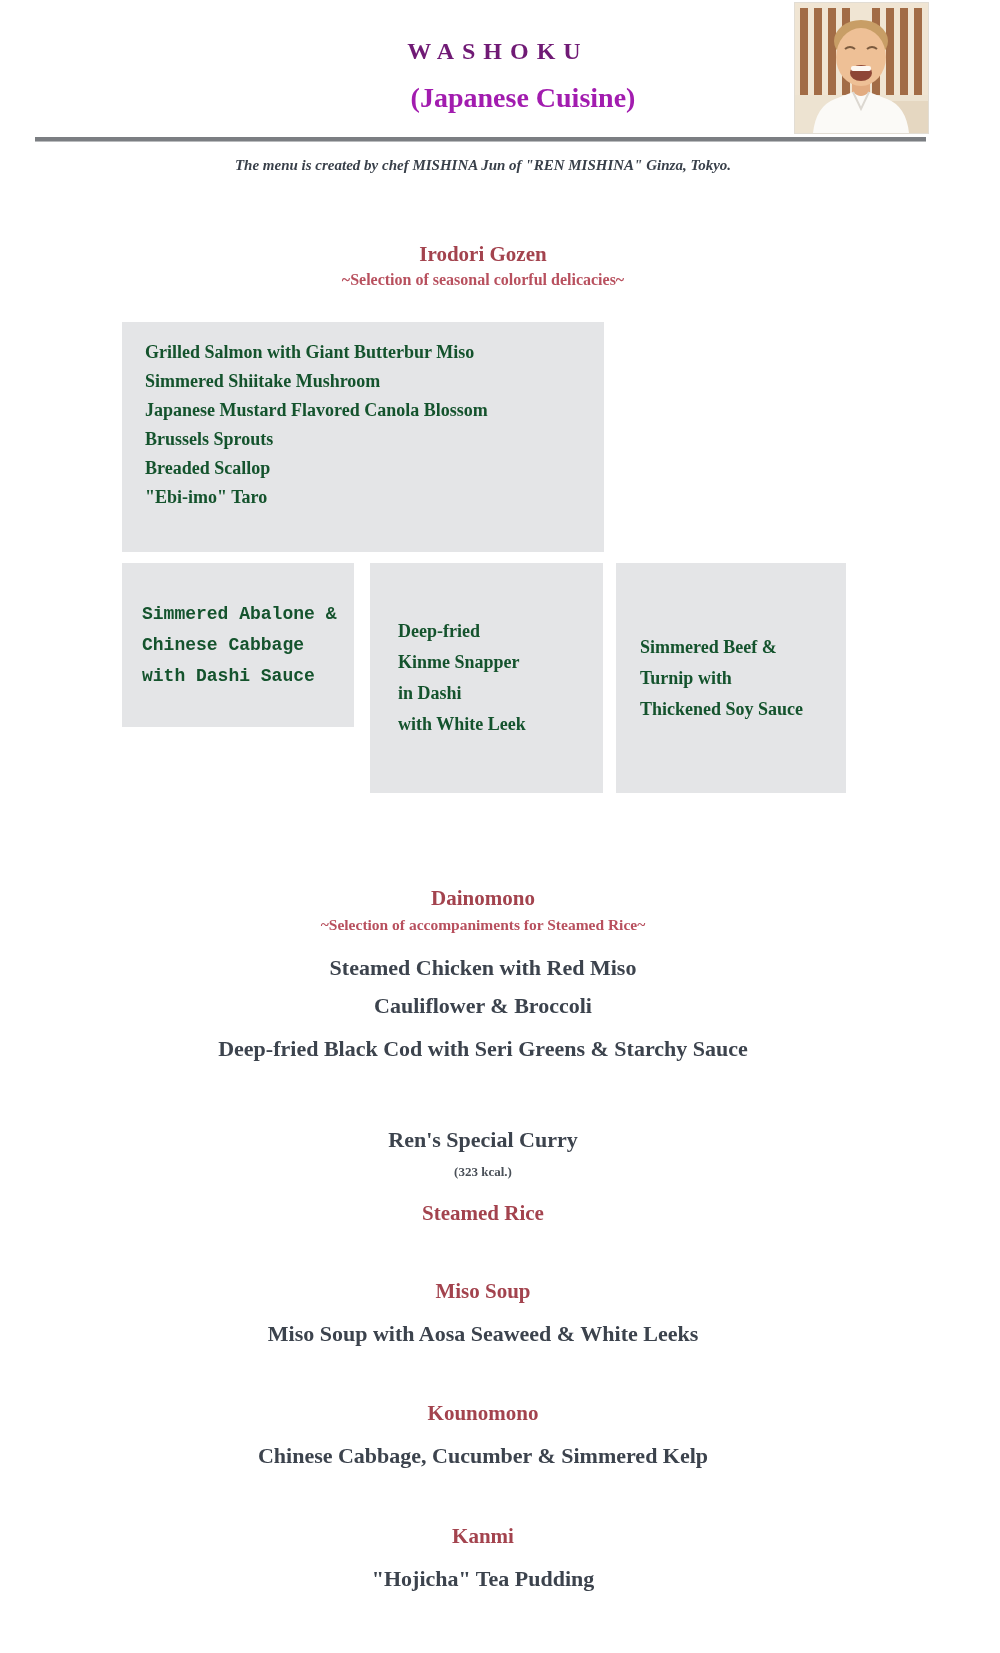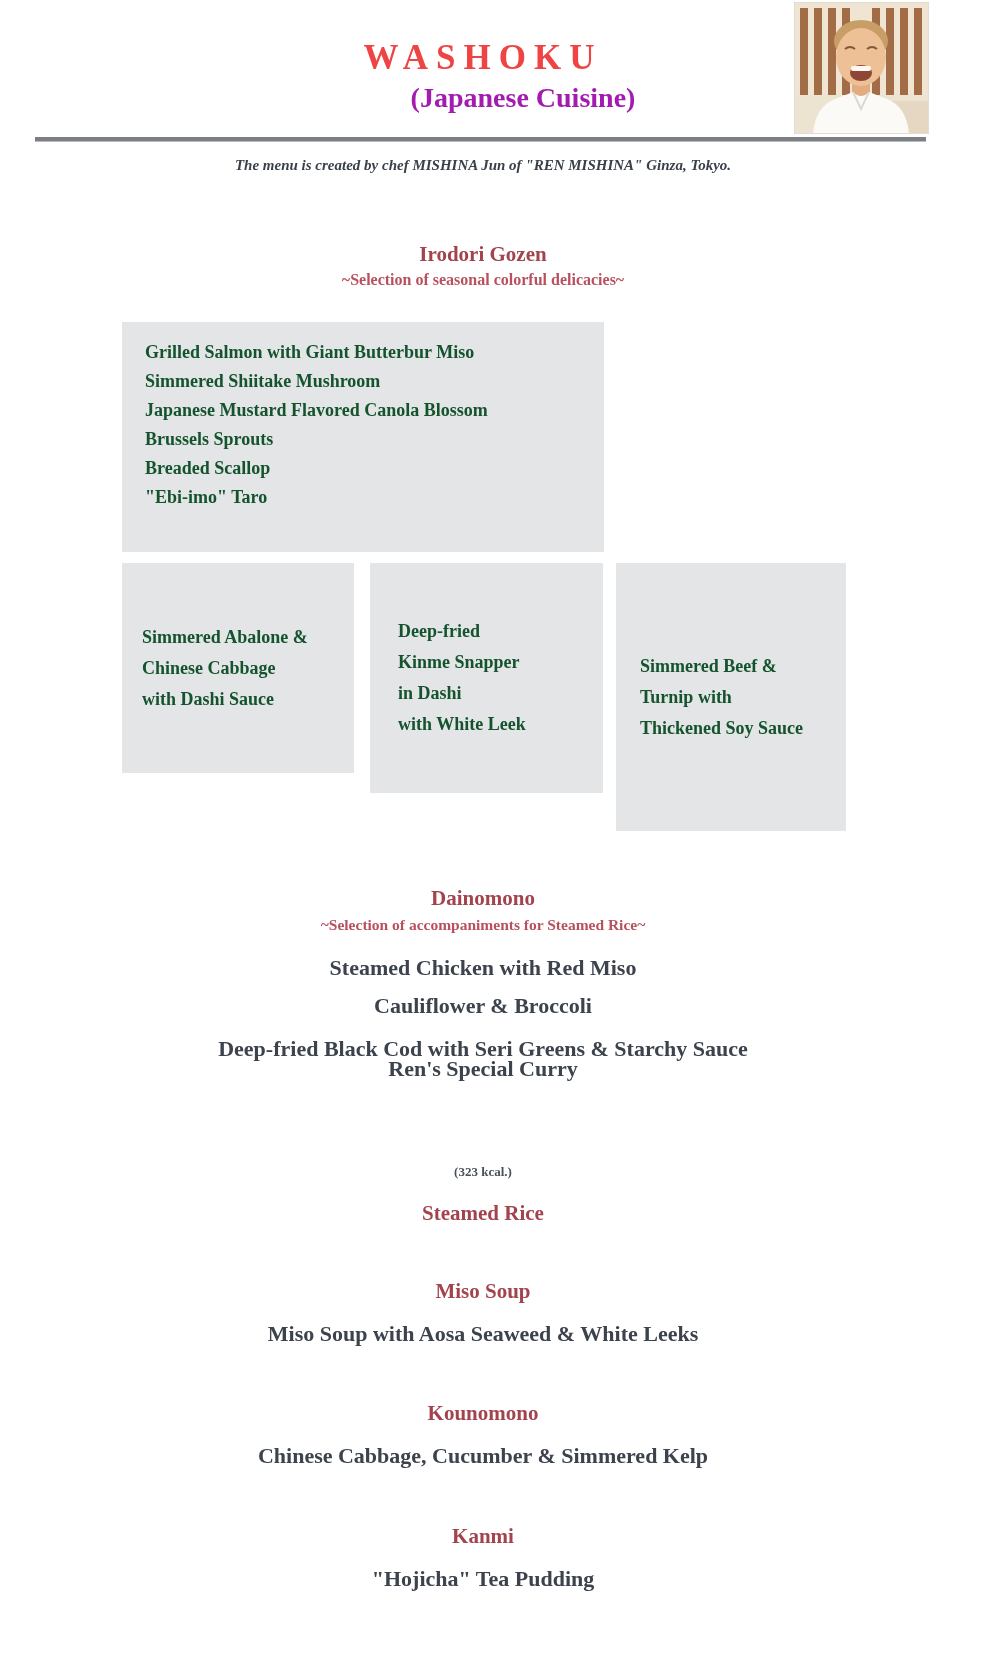--- a/index.html
+++ b/index.html
@@ -8,22 +8,23 @@
     width:1000px;height:1653px;
     background:#ffffff;
     overflow:hidden;
     font-family:"Liberation Serif","DejaVu Serif",serif;
   }
   .abs{position:absolute;}
   .ctr{left:483px;transform:translateX(-50%);white-space:nowrap;}
 
   .title{
     top:38px;
-    font-size:35px;font-weight:700;letter-spacing:8px;
-    color:#ef4444;
+    font-size:24px;font-weight:700;letter-spacing:8px;
+    color:#701a75;
+    margin-left:15px;
   }
   .subtitle{
     top:82px;
     font-size:28px;font-weight:700;
     color:#a21caf;
     margin-left:40px;
   }
   .photo{
     left:795px;top:3px;width:133px;height:130px;
     box-shadow:0 0 0 1px #e2ddd4;
@@ -51,23 +52,23 @@
   .box{
     background:#e4e5e7;
     color:#14532d;
     font-size:18px;font-weight:600;
     box-sizing:border-box;
   }
   .box .line{white-space:nowrap;}
   .box-large{left:122px;top:322px;width:482px;height:230px;padding:16px 10px 0 23px;line-height:29px;}
   .box-col{display:flex;flex-direction:column;justify-content:center;}
   .box-crab{left:616px;top:322px;width:230px;height:230px;padding-left:24px;line-height:30px;}
-  .box-abalone{left:122px;top:563px;width:232px;height:210px;padding-left:20px;line-height:31px;}
+  .box-abalone{left:122px;top:563px;width:232px;height:164px;padding-left:20px;line-height:31px;font-family:Liberation Mono, monospace;}
   .box-snapper{left:370px;top:563px;width:233px;height:230px;padding-left:28px;line-height:31px;}
-  .box-beef{left:616px;top:563px;width:230px;height:268px;padding-left:24px;line-height:31px;}
+  .box-beef{left:616px;top:563px;width:230px;height:230px;padding-left:24px;line-height:31px;}
 
   .dish{
     font-size:22px;font-weight:600;
     color:#3c434d;
   }
   .kcal{
     font-size:13px;font-weight:600;
     color:#4a5058;
     margin-top:40px;
   }
@@ -141,21 +142,21 @@
     <div class="line">Turnip with</div>
     <div class="line">Thickened Soy Sauce</div>
   </div>
 
   <div class="abs ctr red-heading" style="top:886px;">Dainomono</div>
   <div class="abs ctr red-sub" style="top:916px;font-size:15.5px;">~Selection of accompaniments for Steamed Rice~</div>
 
   <div class="abs ctr dish" style="top:955px;">Steamed Chicken with Red Miso</div>
   <div class="abs ctr dish" style="top:993px;">Cauliflower &amp; Broccoli</div>
   <div class="abs ctr dish" style="top:1036px;">Deep-fried Black Cod with Seri Greens &amp; Starchy Sauce</div>
-  <div class="abs ctr dish" style="top:1056px;">Ren's Special Curry</div>
+  <div class="abs ctr dish" style="top:1127px;">Ren's Special Curry</div>
   <div class="abs ctr kcal" style="top:1124px;">(323 kcal.)</div>
 
   <div class="abs ctr red-heading" style="top:1201px;">Steamed Rice</div>
 
   <div class="abs ctr red-heading" style="top:1279px;">Miso Soup</div>
   <div class="abs ctr dish" style="top:1321px;">Miso Soup with Aosa Seaweed &amp; White Leeks</div>
 
   <div class="abs ctr red-heading" style="top:1401px;">Kounomono</div>
   <div class="abs ctr dish" style="top:1443px;">Chinese Cabbage, Cucumber &amp; Simmered Kelp</div>
 

